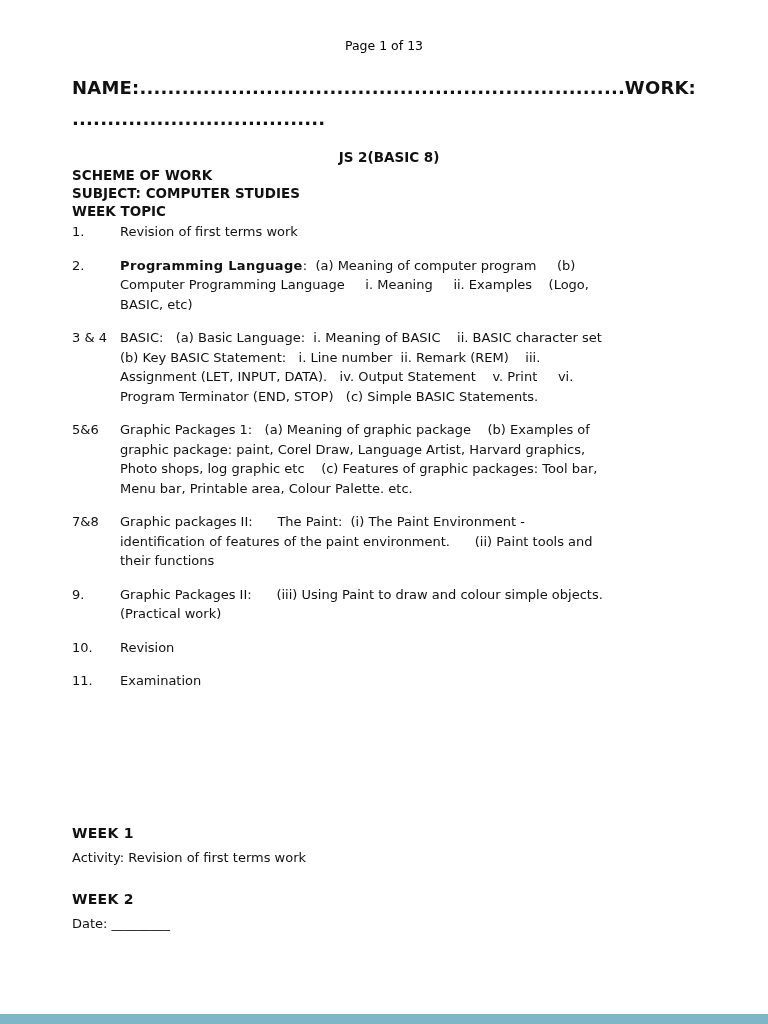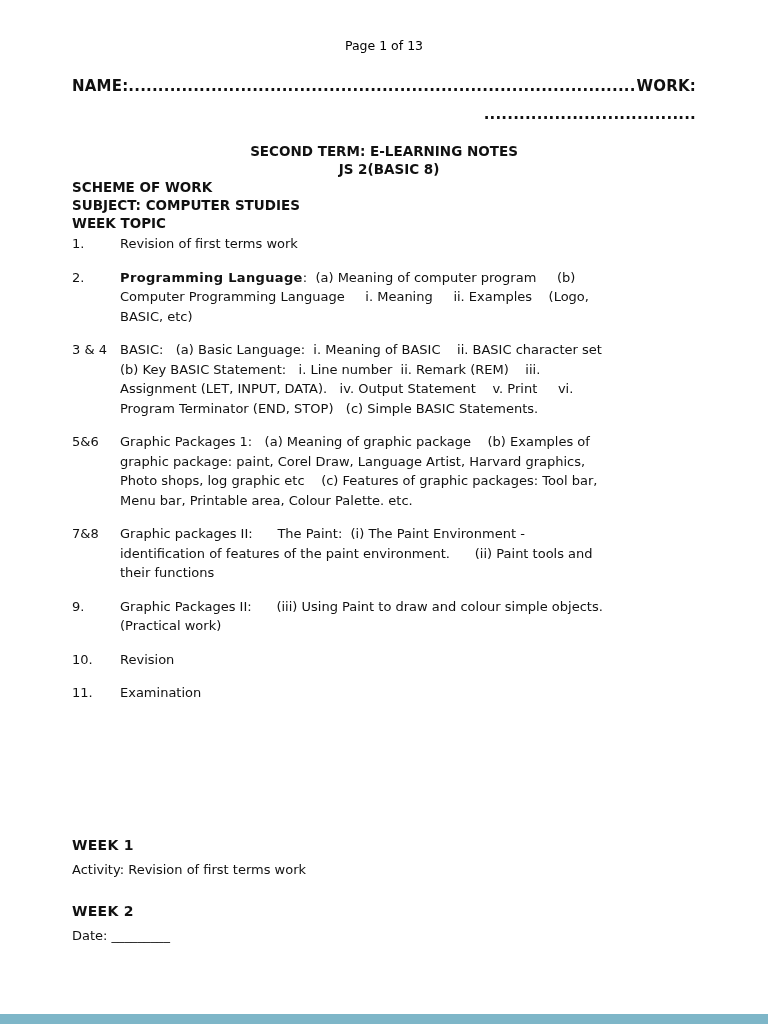--- a/index.html
+++ b/index.html
@@ -14,24 +14,23 @@
 
   .page-indicator {
     text-align: center;
     font-size: 12.5px;
     margin-bottom: 24px;
     color: #000000;
   }
 
   .name-block {
     font-weight: 700;
-    font-size: 15px;
+    font-size: 18px;
     letter-spacing: 0.2px;
     margin-bottom: 20px;
-    text-align: right;
   }
   .name-row { display: flex; align-items: baseline; white-space: nowrap; }
   .name-leader { flex: 1; overflow: hidden; }
   .name-line2 { margin-top: 10px; }
 
   .title-block { text-align: center; font-weight: 700; font-size: 13.5px; line-height: 1.33; }
   .title-block .t2 { padding-left: 10px; }
 
   .doc-header { font-weight: 700; font-size: 13.5px; line-height: 1.32; }
 
@@ -65,21 +64,20 @@
   <div class="name-block">
     <div class="name-row">
       <span>NAME:</span>
         <span class="name-leader">........................................................................................……………</span>
         <span>WORK:</span>
     </div>
     <div class="name-line2">....................................</div>
   </div>
 
   <div class="title-block">
-    <div class="t1">SECOND TERM: E-LEARNING NOTES</div>
     <div class="t2">JS 2(BASIC 8)</div>
   </div>
 
   <div class="doc-header">SCHEME OF WORK</div>
   <div class="doc-header">SUBJECT: COMPUTER STUDIES</div>
   <div class="doc-header">WEEK TOPIC</div>
 
   <div class="scheme">
 
     <div class="item">

